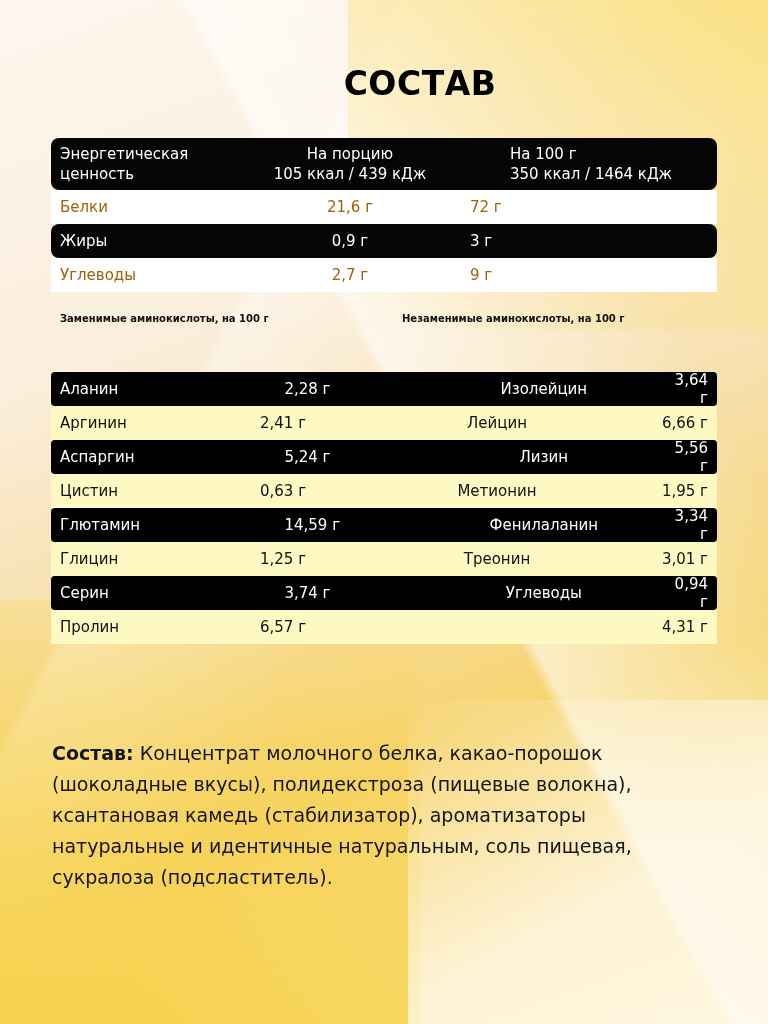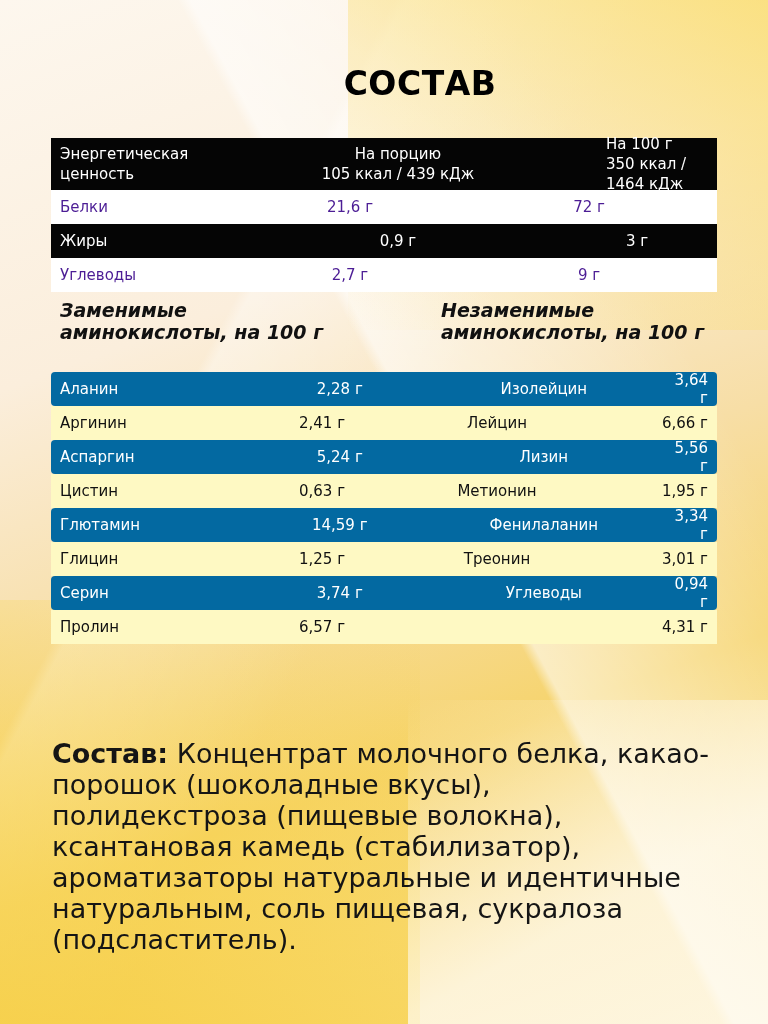--- a/index.html
+++ b/index.html
@@ -27,41 +27,41 @@
     pointer-events:none;
   }
   .title {
     position:absolute; left:0; width:768px; top:64px; text-align:center;
     font-family: "DejaVu Sans", sans-serif; font-weight:bold; font-size:33px;
     color:#000000; letter-spacing:0.5px;padding-left:36px;
   }
   .tbl { position:absolute; left:51px; width:666px; }
   .row {
     position:relative; box-sizing:border-box; height:34px;
-    display:flex; align-items:center; font-size:15px; color:#4c1d95;
+    display:flex; align-items:center; font-size:15px; color:#a16207;
     background:#fff; padding:0 9px;
   }
-  .row.dark { background:#050505; color:#fff; border-radius:0;gap:48px; }
+  .row.dark { background:#050505; color:#fff; border-radius:8px; }
   .hdr { height:52px; align-items:center; border-radius:4px 4px 4px 4px; }
   .c1 { width:210px; line-height:20px; }
   .c2 { width:200px; text-align:center; line-height:20px; }
-  .c3 { flex:1; text-align:center; line-height:20px; }
+  .c3 { flex:1; text-align:left; line-height:20px; }
   .nut .c2 { width:220px; text-align:center; }
   .amino-head {
-    position:absolute; top:299px; font-weight:bold; font-size:19px; color:#111; line-height:22px;font-style:italic;
+    position:absolute; top:308px; font-weight:bold; font-size:10px; color:#111; line-height:22px;
   }
   .arow { display:flex; height:34px; box-sizing:border-box; align-items:center; font-size:15px; background:#fef9c3; color:#111; padding:0 9px; }
-  .arow.dark { background:#0369a1; color:#fff; border-radius:4px;gap:46px; }
+  .arow.dark { background:#000000; color:#fff; border-radius:4px;gap:46px; }
   .an { width:200px; }
-  .av { width:124px; text-align:center; }
+  .av { width:124px; text-align:left; }
   .bn { width:190px; padding-left:18px;text-align:center; }
   .bv { flex:1; text-align:right; }
   .composition {
     position:absolute; left:52px; top:738px; width:660px;
-    font-size:27px; line-height:31px; color:#151515;
+    font-size:19px; line-height:31px; color:#151515;
   }
   .composition b { font-weight:bold; }
 </style>
 </head>
 <body>
 
 <div class="bg-right-top"></div>
 <div class="bg-left"></div>
 <div class="bg-right-low"></div>
 
@@ -90,21 +90,21 @@
     <div class="c3">3 г</div>
   </div>
   <div class="row">
     <div class="c1" style="width:170px;">Углеводы</div>
     <div class="c2" style="width:240px;">2,7 г</div>
     <div class="c3">9 г</div>
   </div>
 </div>
 
 <div class="amino-head" style="left:60px; width:290px;">Заменимые аминокислоты, на 100 г</div>
-<div class="amino-head" style="left:402px; width:300px;margin-left:39px;">Незаменимые аминокислоты, на 100 г</div>
+<div class="amino-head" style="left:402px; width:300px;">Незаменимые аминокислоты, на 100 г</div>
 
 <div class="tbl" style="top:372px;">
   <div class="arow dark">
     <div class="an">Аланин</div>
     <div class="av">2,28 г</div>
     <div class="bn">Изолейцин</div>
     <div class="bv">3,64 г</div>
   </div>
   <div class="arow">
     <div class="an">Аргинин</div>

